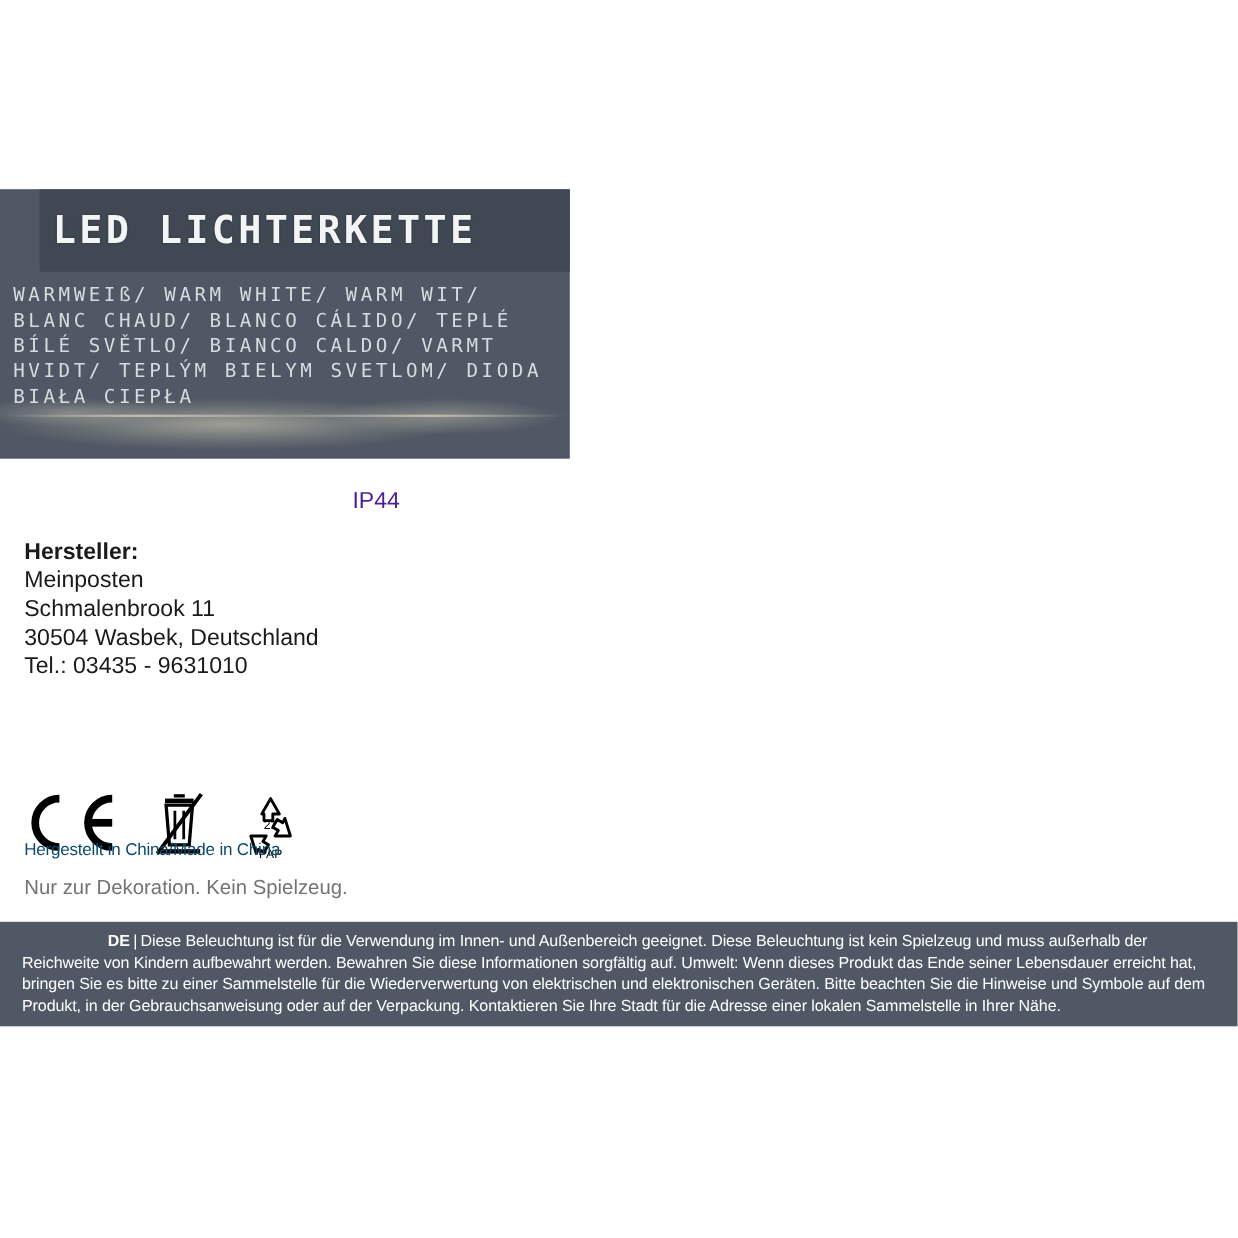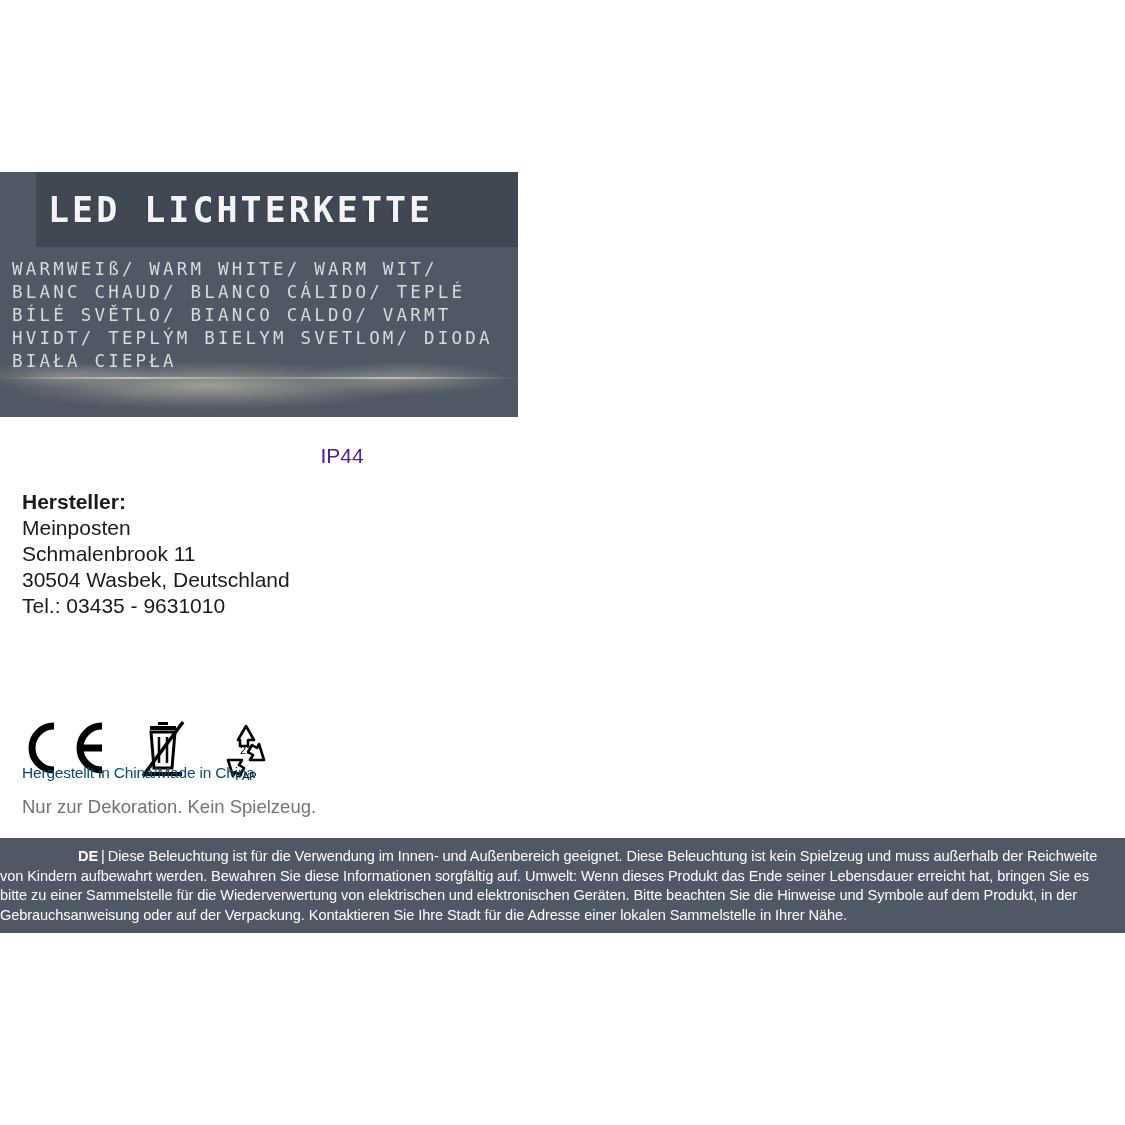--- a/index.html
+++ b/index.html
@@ -141,21 +141,21 @@
   
   .notice {
     position: absolute;
     left: 0;
     top: 838px;
     width: 1125px;
     height: 95px;
     background: #4f5864;
     color: #ffffff;
     box-sizing: border-box;
-    padding: 9px 12px 0 0;
+    padding: 9px 12px 0 20px;
   }
   .notice p {
     margin: 0;
     font-size: 14.6px;
     line-height: 19.5px;
     letter-spacing: -0.1px;
     text-align: left;
   }
   .notice .lang {
     font-weight: bold;

